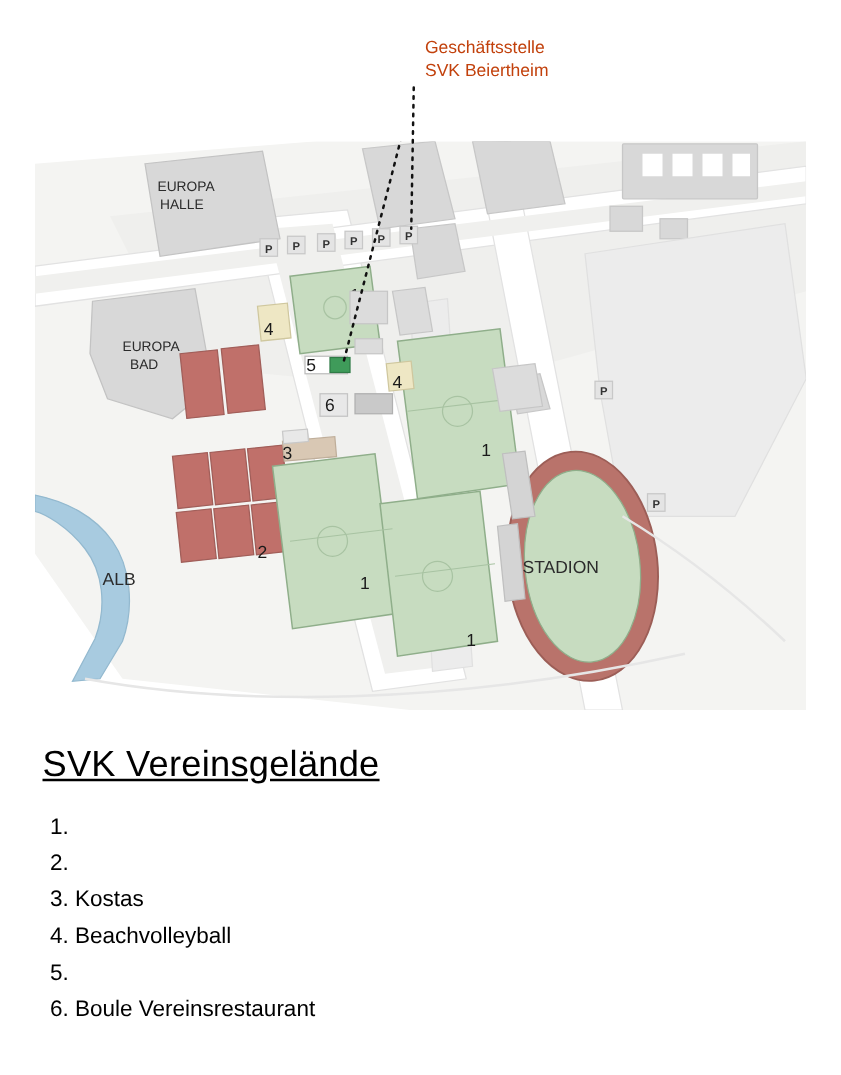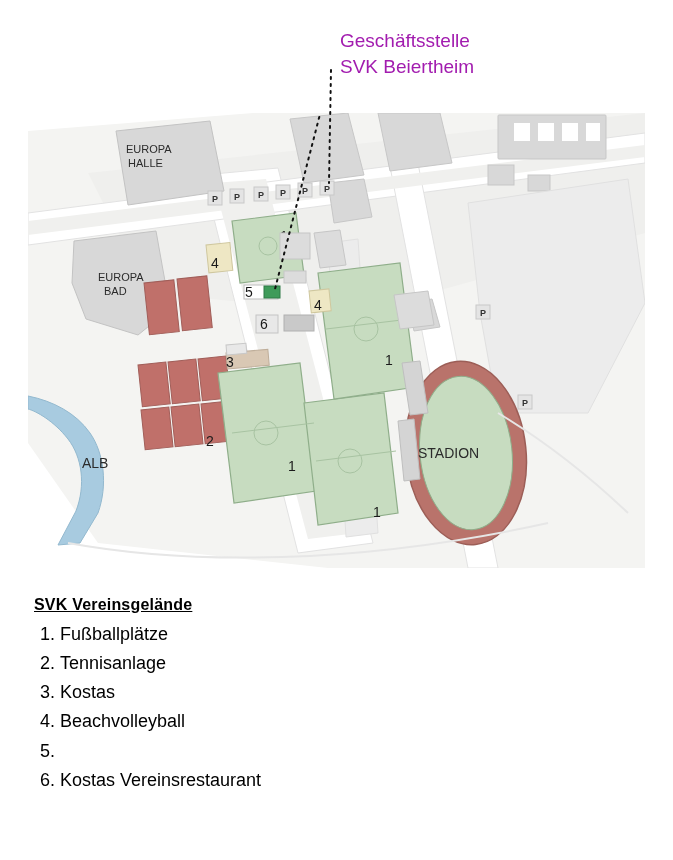--- a/index.html
+++ b/index.html
@@ -14,23 +14,23 @@
     font-family: "Liberation Sans", sans-serif;
     color: #000000;
     overflow: hidden;
   }
 
   
   .callout {
     position: absolute;
     left: 340px;
     top: 28px;
-    font-size: 19px;
+    font-size: 14px;
     line-height: 1.35;
-    color: #a21caf;
+    color: #c2410c;
     white-space: pre-line;
   }
 
   
   .map-frame {
     position: absolute;
     left: 28px;
     top: 113px;
     width: 617px;
     height: 455px;
@@ -42,24 +42,24 @@
   }
 
   
   .legend {
     position: absolute;
     left: 34px;
     top: 596px;
     width: 600px;
   }
   .legend-title {
-    font-size: 16px;
+    font-size: 29px;
     text-decoration: underline;
-    margin: 0 0 6px 0;
-    font-weight: bold;
+    margin: 0 0 18px 0;
+    font-weight: normal;
     letter-spacing: 0.2px;
   }
   .legend-list {
     list-style: none;
     margin: 0;
     padding: 0 0 0 6px;
   }
   .legend-list li {
     font-size: 18px;
     line-height: 1.62;
@@ -288,35 +288,33 @@
 
 <svg style="position:absolute;left:0;top:0;width:673px;height:860px;pointer-events:none;">
   <path d="M331,70 L329,183" stroke="#111" stroke-width="2" fill="none" stroke-dasharray="2,5" stroke-linecap="round"></path>
 </svg>
 
 <div class="legend">
   <h2 class="legend-title">SVK Vereinsgelände</h2>
   <ul class="legend-list">
     <li>
       <span class="legend-num">1.</span>
-      <span class="legend-label">Fußballplätze</span>
     </li>
     <li>
       <span class="legend-num">2.</span>
-      <span class="legend-label">Tennisanlage</span>
     </li>
     <li>
       <span class="legend-num">3.</span>
       <span class="legend-label">Kostas</span>
     </li>
     <li>
       <span class="legend-num">4.</span>
       <span class="legend-label">Beachvolleyball</span>
     </li>
     <li>
       <span class="legend-num">5.</span>
     </li>
     <li>
       <span class="legend-num">6.</span>
-      <span class="legend-label">Kostas Vereinsrestaurant</span>
+      <span class="legend-label">Boule Vereinsrestaurant</span>
     </li>
   </ul>
 </div>
 
 </body></html>

